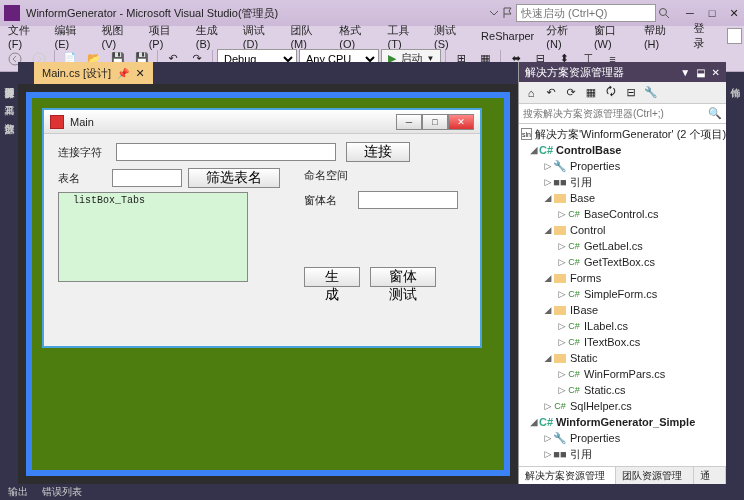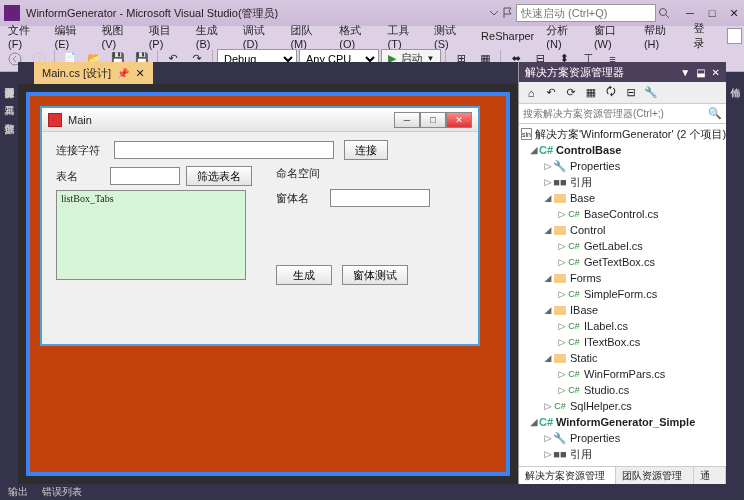--- a/index.html
+++ b/index.html
@@ -39,35 +39,35 @@
 .rightstrip .vtab { writing-mode:vertical-rl; font-size:10px; padding:4px 2px; }
 
 
 .tabstrip { position:absolute; left:18px; top:62px; right:226px; height:22px; background:#35324b; display:flex; align-items:flex-end; padding-left:16px; }
 .tabstrip .tab { height:22px; background:#f5cc84; padding:0 8px; display:flex; align-items:center; gap:6px; font-size:11px; }
 .tabstrip .tab .pin { font-size:10px; }
 .tabstrip .tab .close { font-size:11px; }
 
 
 .designer { position:absolute; left:18px; top:84px; right:226px; bottom:16px; background:#2d2d30; }
-.design-surface { position:absolute; left:8px; top:8px; right:8px; bottom:8px; background:#c2410c; border:4px solid #3b82f6; }
+.design-surface { position:absolute; left:8px; top:8px; right:8px; bottom:8px; background:#4d7c0f; border:6px solid #3b82f6; }
 
 
 .winform { position:absolute; left:10px; top:10px; width:440px; height:240px; border:2px solid #4aa3df; background:#f0f0f0; }
 .winform .wf-title { height:24px; background:linear-gradient(#fff,#e4e4e4); border-bottom:1px solid #ccc; display:flex; align-items:center; padding:0 6px; gap:6px; }
 .winform .wf-title .wf-icon { width:14px; height:14px; background:#d33; border:1px solid #a22; }
 .winform .wf-controls { margin-left:auto; display:flex; gap:0; }
 .winform .wf-controls span { width:26px; height:16px; border:1px solid #888; background:linear-gradient(#fff,#ddd); display:flex; align-items:center; justify-content:center; font-size:9px; }
 .winform .wf-controls span.cl { background:linear-gradient(#f88,#d33); color:#fff; }
 .winform .wf-body { position:relative; padding:8px 14px; }
 .wf-row { display:flex; align-items:center; gap:10px; margin-bottom:6px; font-size:11px; }
 .wf-lbl { min-width:48px; }
 .wf-input { height:18px; border:1px solid #888; background:#fff; }
-.wf-btn { height:20px; padding:0 10px; border:1px solid #888; background:linear-gradient(#fff,#e4e4e4); font-size:11px; }
-.wf-listbox { width:190px; height:90px; background:#d6f5d6; border:1px solid #888; padding:2px 4px; font-family:Liberation Serif, serif; font-size:10px; }
+.wf-btn { height:20px; padding:0 17px; border:1px solid #888; background:linear-gradient(#fff,#e4e4e4); font-size:14px; }
+.wf-listbox { width:190px; height:90px; background:#d6f5d6; border:1px solid #888; padding:2px 14px; font-family:Liberation Mono, monospace; font-size:10px; }
 
 
 .solex { position:absolute; right:18px; top:62px; width:208px; bottom:16px; background:#c2410c; border-left:1px solid #999; display:flex; flex-direction:column; }
 .solex .hdr { height:20px; background:#4b3f5c; color:#fff; display:flex; align-items:center; padding:0 6px; font-size:11px; }
 .solex .hdr .hdr-ctrls { margin-left:auto; display:flex; gap:6px; font-size:10px; }
 .solex .se-toolbar { height:22px; border-bottom:1px solid #ccc; display:flex; align-items:center; padding:0 4px; gap:4px; background:#eee; }
 .solex .se-toolbar .tbic { width:16px; height:16px; display:flex; align-items:center; justify-content:center; }
 .solex .se-search { height:20px; border-bottom:1px solid #ccc; display:flex; align-items:center; padding:0 4px; background:#fff; }
 .solex .se-search input { flex:1; border:none; font-size:10px; outline:none; }
 .solex .tree { flex:1; overflow:auto; background:#fff; padding:2px 0; }
@@ -356,21 +356,21 @@
         <span>Static</span>
       </div>
     <div class="tree-row" style="padding-left:38px">
         <span class="exp">▷</span>
         <span class="ic ic-cs">C#</span>
         <span>WinFormPars.cs</span>
       </div>
     <div class="tree-row" style="padding-left:38px">
         <span class="exp">▷</span>
         <span class="ic ic-cs">C#</span>
-        <span>Studio.cs</span>
+        <span>Static.cs</span>
       </div>
     <div class="tree-row" style="padding-left:24px">
         <span class="exp">▷</span>
         <span class="ic ic-cs">C#</span>
         <span>SqlHelper.cs</span>
       </div>
     <div class="tree-row bold" style="padding-left:10px">
         <span class="exp">◢</span>
         <span class="ic ic-prj">C#</span>
         <span>WinformGenerator_Simple</span>

